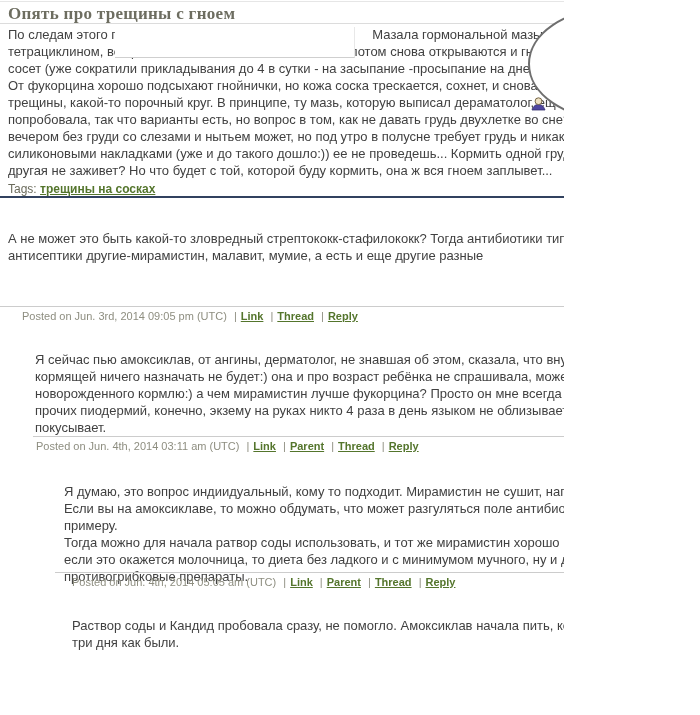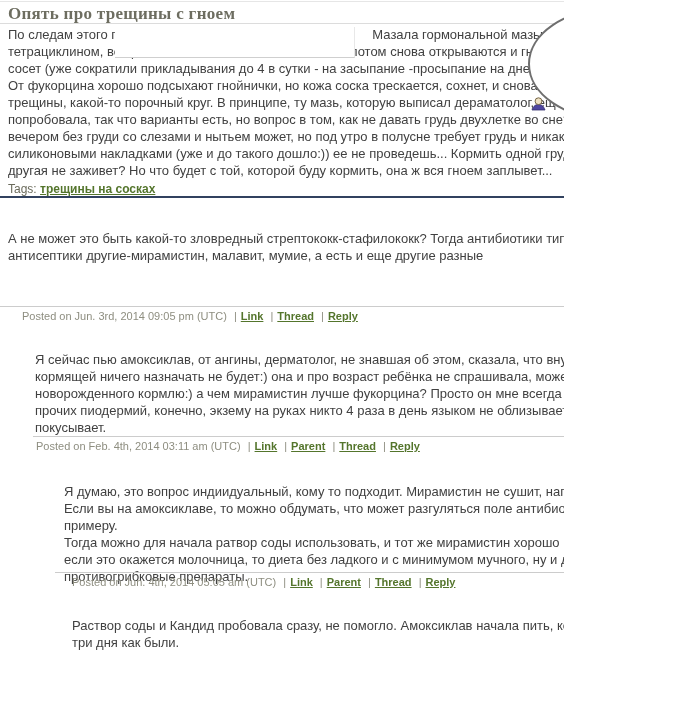--- a/index.html
+++ b/index.html
@@ -63,21 +63,21 @@
   <div class="c-meta" style="top:310px; left:6px;margin-left:16px;">
     <span>Posted on Jun. 3rd, 2014 09:05 pm (UTC)</span>
     <span class="sep">|</span><a class="green">Link</a>
     <span class="sep">|</span><a class="green">Thread</a>
     <span class="sep">|</span><a class="green">Reply</a>
   </div>
 
   <p class="c-text" style="left:35px; top:351px; width:656px;">Я сейчас пью амоксиклав, от ангины, дерматолог, не знавшая об этом, сказала, что внутрь мне как кормящей ничего назначать не будет:) она и про возраст ребёнка не спрашивала, может, думает, что я новорожденного кормлю:) а чем мирамистин лучше фукорцина? Просто он мне всегда помогал от экземы и прочих пиодермий, конечно, экзему на руках никто 4 раза в день языком не облизывает и зубами не покусывает.</p>
   <div class="c-rule" style="top:436px; left:33px; width:667px;"></div>
   <div class="c-meta" style="top:440px; left:36px;">
-    <span>Posted on Feb. 4th, 2014 03:11 am (UTC)</span>
+    <span>Posted on Jun. 4th, 2014 03:11 am (UTC)</span>
     <span class="sep">|</span><a class="green">Link</a>
     <span class="sep">|</span><a class="green">Parent</a>
     <span class="sep">|</span><a class="green">Thread</a>
     <span class="sep">|</span><a class="green">Reply</a>
   </div>
 
   <p class="c-text" style="left:64px; top:483px; width:640px;">Я думаю, это вопрос индиидуальный, кому то подходит. Мирамистин не сушит, например.
 Если вы на амоксиклаве, то можно обдумать, что может разгуляться поле антибиотиков - грибок, к примеру.
 Тогда можно для начала ратвор соды использовать, и тот же мирамистин хорошо помогает. Дальше, если это окажется молочница, то диета без ладкого и с минимумом мучного, ну и далее по списку-противогрибковые препараты.</p>
   <div class="c-rule" style="top:572px; left:55px; width:645px;"></div>

